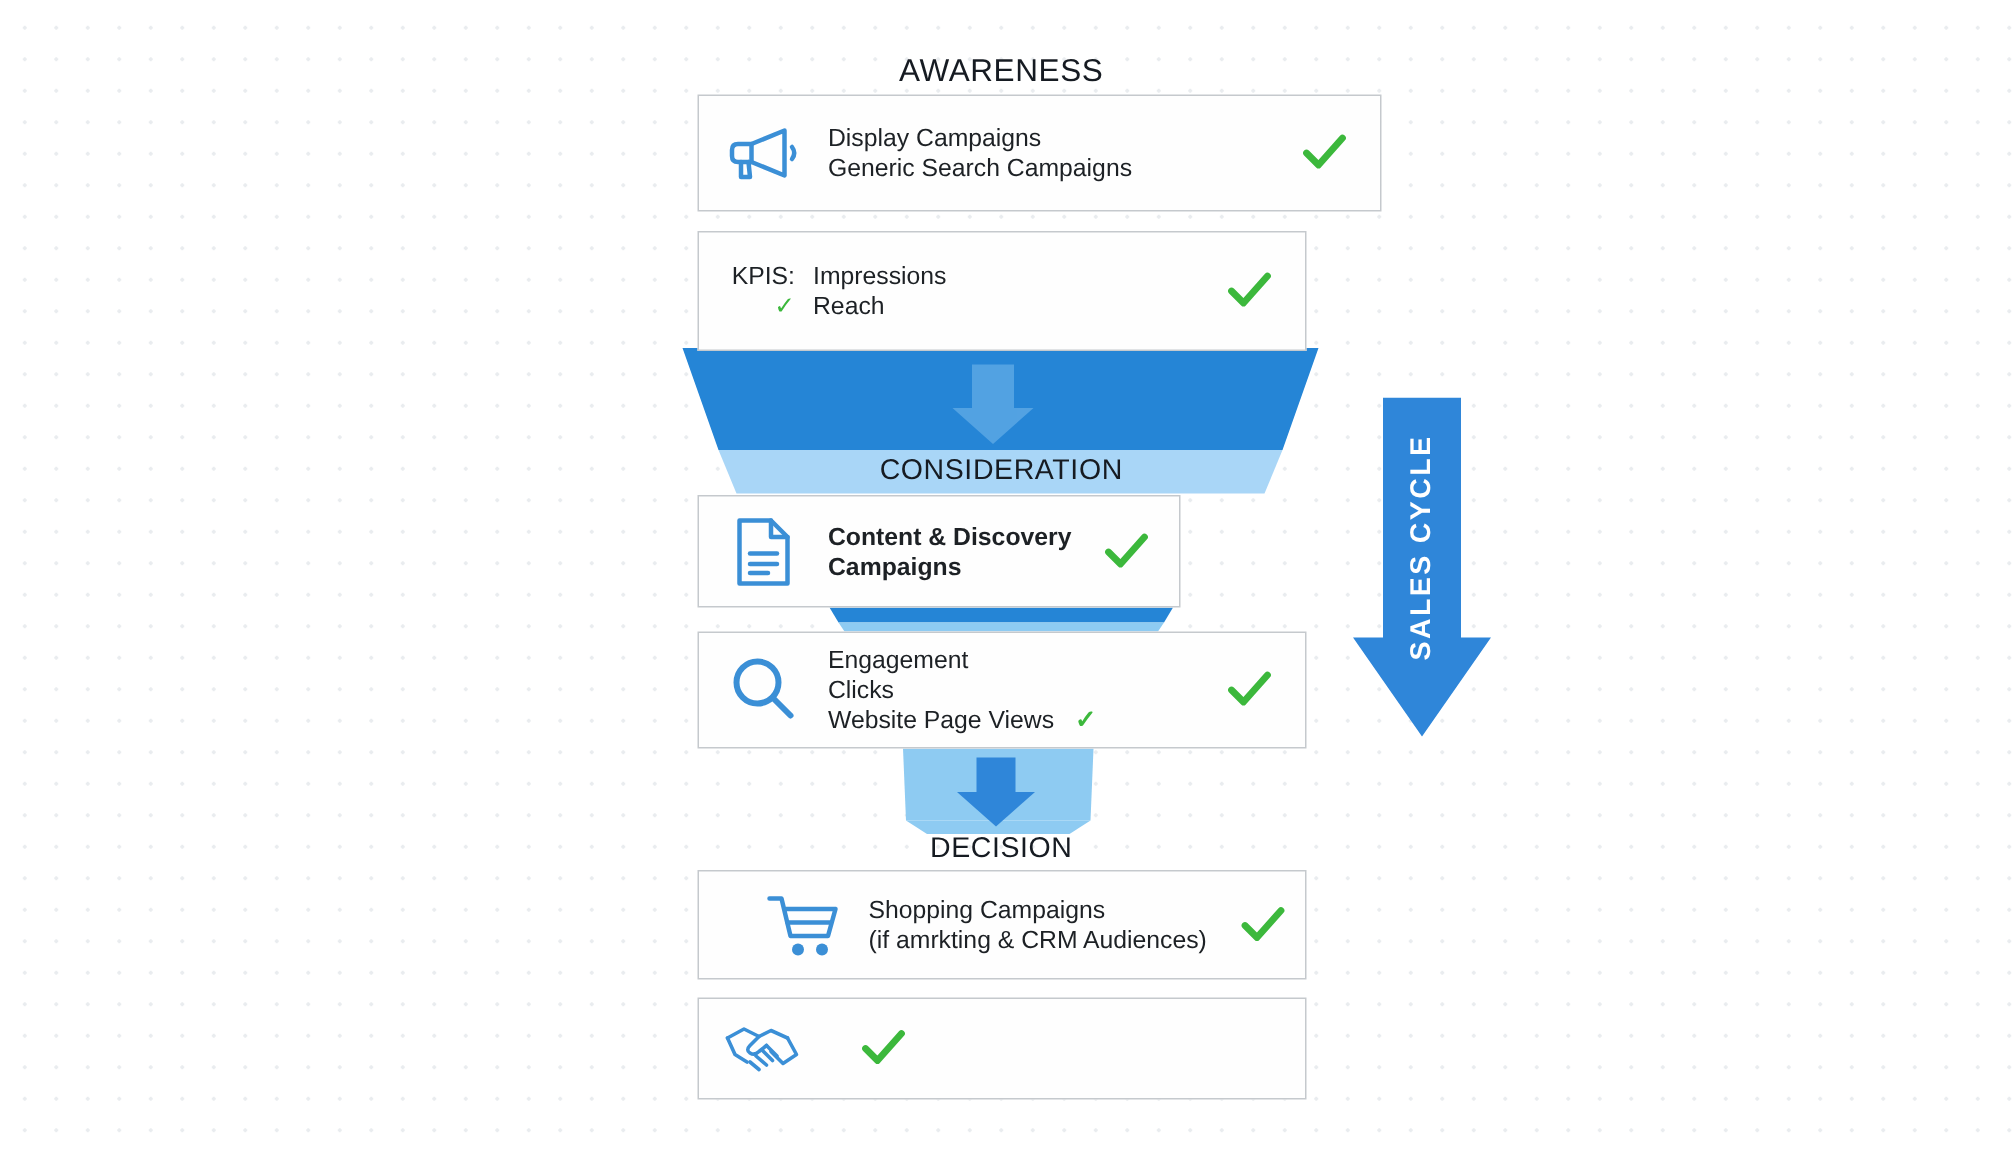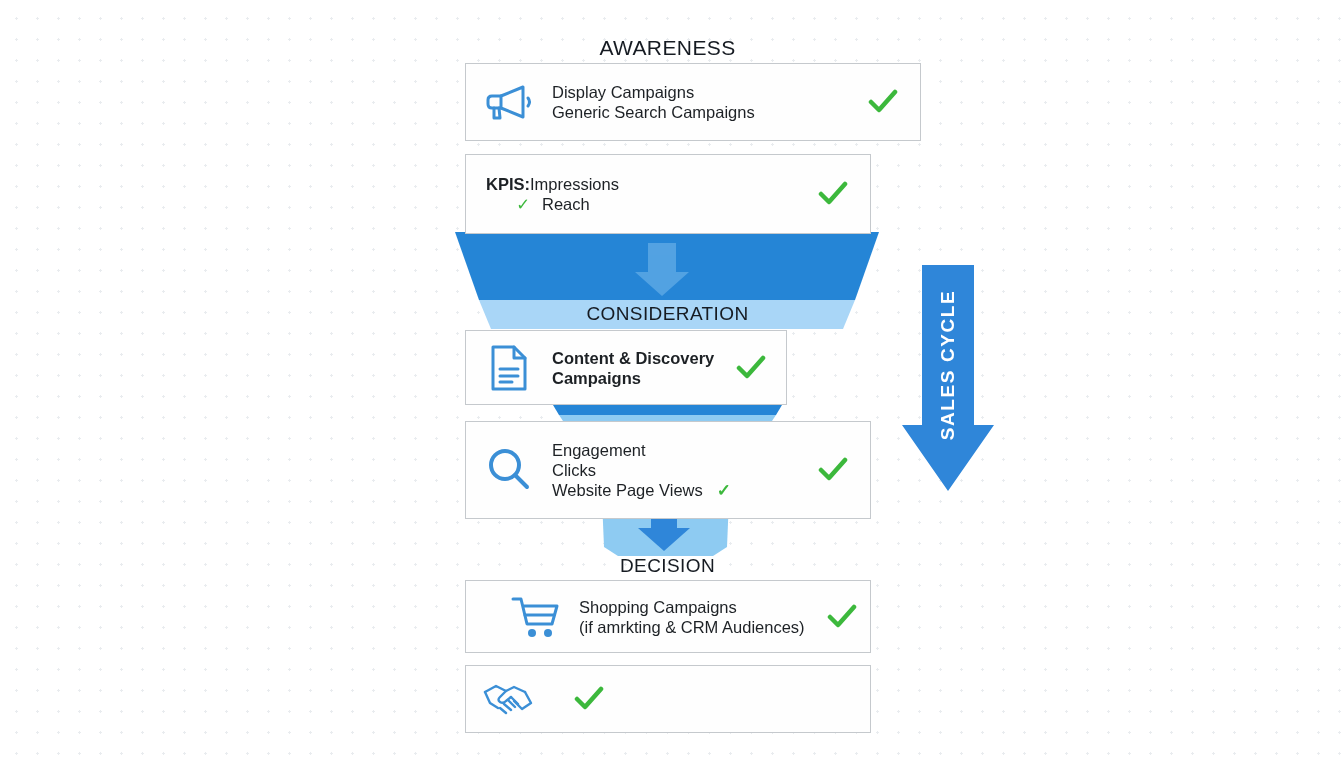--- a/index.html
+++ b/index.html
@@ -83,25 +83,26 @@
     line-height: 20px;
   }
   .card-text .line {
     white-space: nowrap;
   }
   .kpi-line {
     display: flex;
     align-items: baseline;
   }
   .kpi-label {
-    font-weight: bold;
+    font-weight: normal;
     color: #1d2125;
     width: 54px;
     flex: 0 0 54px;
     text-align: right;
+    margin-right: 12px;
   }
   .kpi-gutter {
     width: 54px;
     flex: 0 0 54px;
     text-align: right;
     margin-right: 12px;
     color: #3cb83c;
   }
   .inline-check {
     color: #3cb83c;
@@ -114,21 +115,21 @@
     flex: 0 0 74px;
     display: flex;
     align-items: center;
     justify-content: center;
   }
 
   
   #card-display      { left: 465px; top: 63px;  width: 456px; height: 78px; }
   #card-kpis         { left: 465px; top: 154px; width: 406px; height: 80px; }
   #card-content      { left: 465px; top: 330px; width: 322px; height: 75px; font-weight: bold; }
-  #card-engagement   { left: 465px; top: 421px; width: 406px; height: 98px; }
+  #card-engagement   { left: 465px; top: 421px; width: 406px; height: 78px; }
   #card-shopping     { left: 465px; top: 580px; width: 406px; height: 73px; padding-left: 27px; }
   #card-conversions  { left: 465px; top: 665px; width: 406px; height: 68px; }
 
   
   #sales-cycle {
     position: absolute;
     left: 900px; top: 265px;
     width: 96px; height: 228px;
     z-index: 3;
   }

